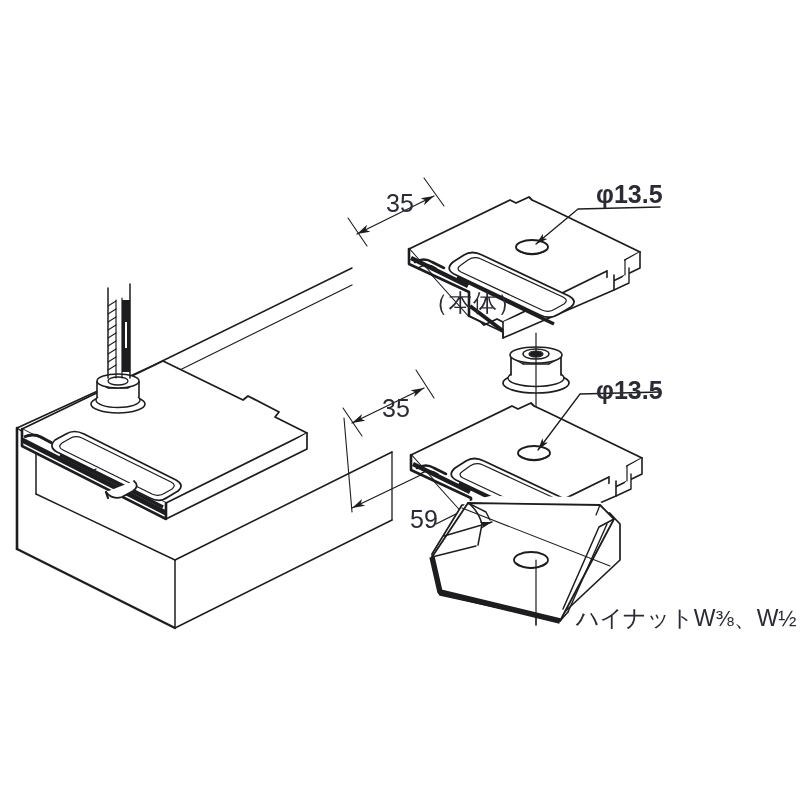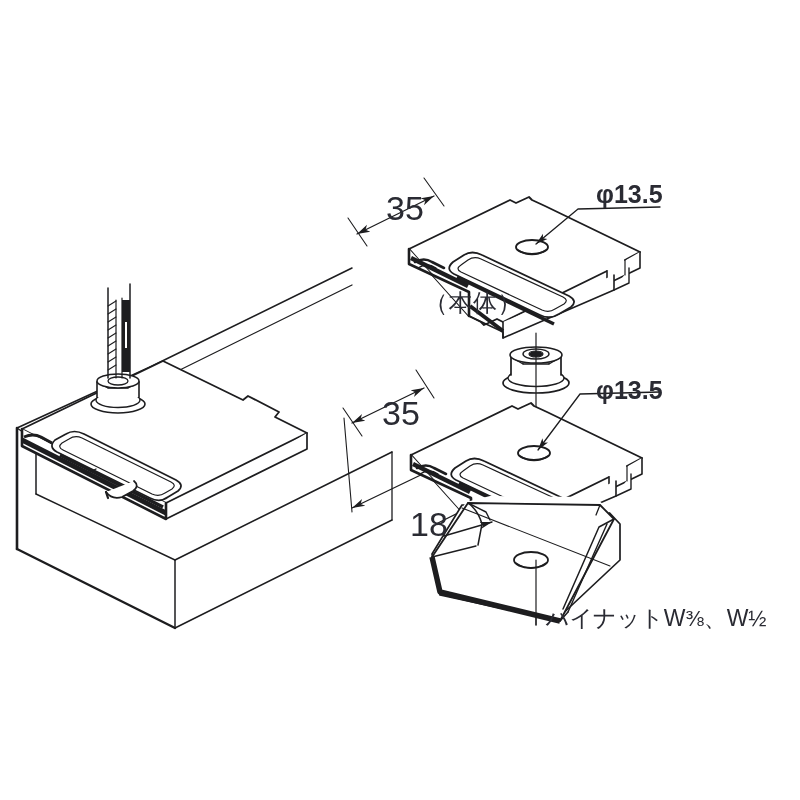--- a/index.html
+++ b/index.html
@@ -11,21 +11,21 @@
   #stage{position:absolute;left:0;top:0;width:800px;height:800px;}
   svg#drawing{position:absolute;left:0;top:0;width:800px;height:800px;display:block;}
   .txt{
     position:absolute;
     font-family:"Liberation Sans","DejaVu Sans",sans-serif;
     color:#2a2b33;
     white-space:nowrap;
     line-height:1;
     user-select:none;
   }
-  .dim{font-size:34px;font-weight:400;letter-spacing:0px;}
+  .dim{font-size:25px;font-weight:400;letter-spacing:0px;}
   .phi{font-size:25px;font-weight:700;letter-spacing:0px;}
   .jp{font-size:24px;font-weight:500;letter-spacing:0.5px;}
   .jp-long{font-size:23px;font-weight:500;letter-spacing:0px;}
   .frac{font-size:0.95em;}
 </style>
 </head>
 <body>
 
 <div id="stage">
 
@@ -242,20 +242,20 @@
   <div class="txt dim" style="left:386px;top:191px;">35</div>
 
   <div class="txt phi" style="left:596px;top:182px;">φ13.5</div>
 
   <div class="txt jp" style="left:424px;top:291px;text-align:center;">（本体）</div>
 
   <div class="txt dim" style="left:382px;top:396px;">35</div>
 
   <div class="txt phi" style="left:596px;top:378px;">φ13.5</div>
 
-  <div class="txt dim" style="left:410px;top:507px;">18</div>
-
-
-  <div class="txt jp-long" style="left:546px;top:607px;">
+  <div class="txt dim" style="left:410px;top:507px;">59</div>
+
+
+  <div class="txt jp-long" style="left:576px;top:607px;">
     <span>ハイナットW</span><span class="frac">⅜</span><span>、</span><span>W</span><span class="frac">½</span>
   </div>
 
 </div>
 
 </body></html>

